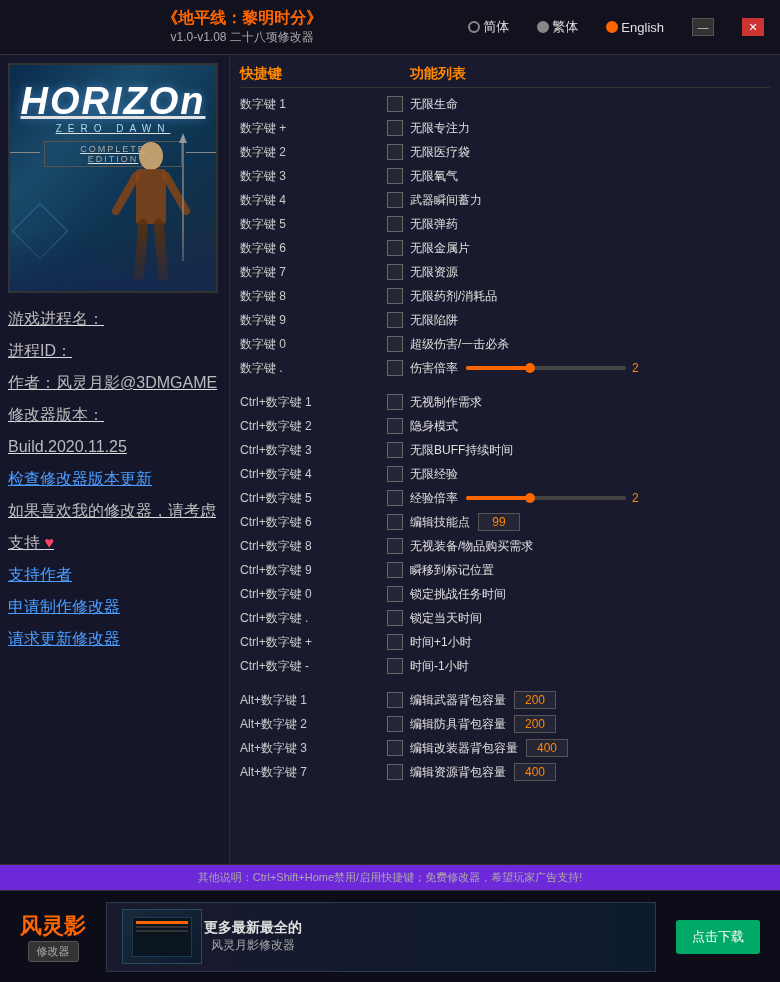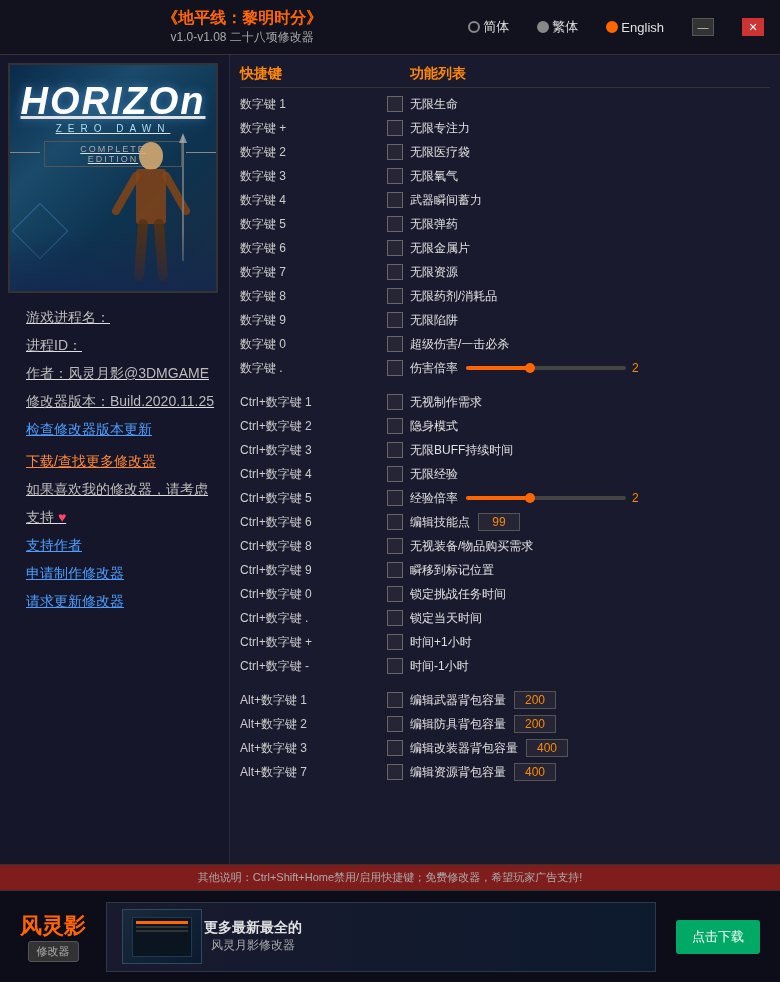--- a/index.html
+++ b/index.html
@@ -137,24 +137,23 @@
     .snowflake-deco {
       position: absolute;
       bottom: 40px;
       left: 10px;
       width: 40px;
       height: 40px;
       border: 1px solid rgba(100,180,255,0.3);
       transform: rotate(45deg);
     }
     .info-section {
-      font-size: 14px;
+      font-size: 16px;
       color: #bbb;
       line-height: 2;
-      margin-left: 18px;
     }
     .info-link {
       color: #4a9eff;
       cursor: pointer;
       text-decoration: underline;
     }
     .info-link.orange {
       color: #ff8833;
     }
     .right-panel {
@@ -242,21 +241,21 @@
       color: #ff8800;
       font-size: 12px;
       width: 42px;
       text-align: center;
       padding: 1px 2px;
     }
     .section-gap {
       height: 10px;
     }
     .bottom-bar {
-      background: #7f1d1d;
+      background: #6d28d9;
       padding: 5px 10px;
       font-size: 11px;
       color: #aaa;
       text-align: center;
       border-top: 1px solid #333;
     }
     .ad-banner {
       background: #0d0d1a;
       height: 92px;
       display: flex;
@@ -396,21 +395,20 @@
 
         <div style="position:absolute;bottom:0;left:0;width:100%;height:60px;background:linear-gradient(0deg,rgba(20,40,80,0.8),transparent);"></div>
       </div>
 
       <div class="info-section">
         <div>游戏进程名：</div>
         <div>进程ID：</div>
         <div>作者：风灵月影@3DMGAME</div>
         <div>修改器版本：Build.2020.11.25</div>
         <div><span class="info-link">检查修改器版本更新</span></div>
-        <div style="margin-top:4px;"><span class="info-link orange">下载/查找更多修改器</span></div>
         <div>
           <span>如果喜欢我的修改器，请考虑支持</span>
           <span style="color:#ff4466;">♥</span>
         </div>
         <div><span class="info-link">支持作者</span></div>
         <div><span class="info-link">申请制作修改器</span></div>
         <div><span class="info-link">请求更新修改器</span></div>
       </div>
     </div>
 

